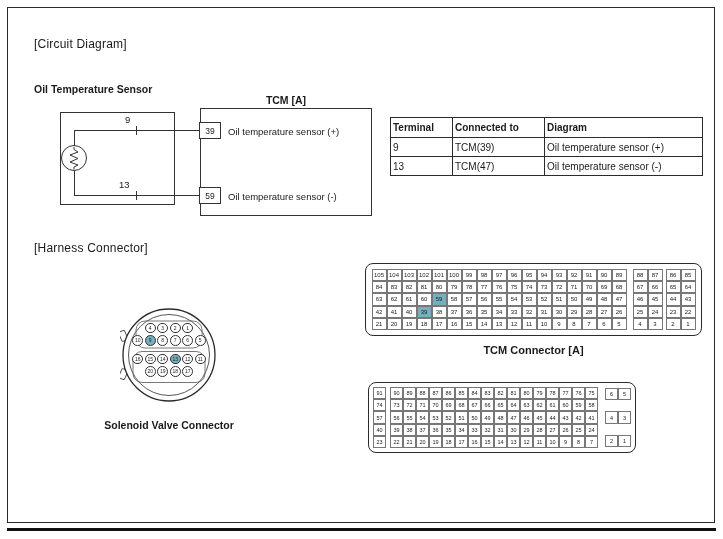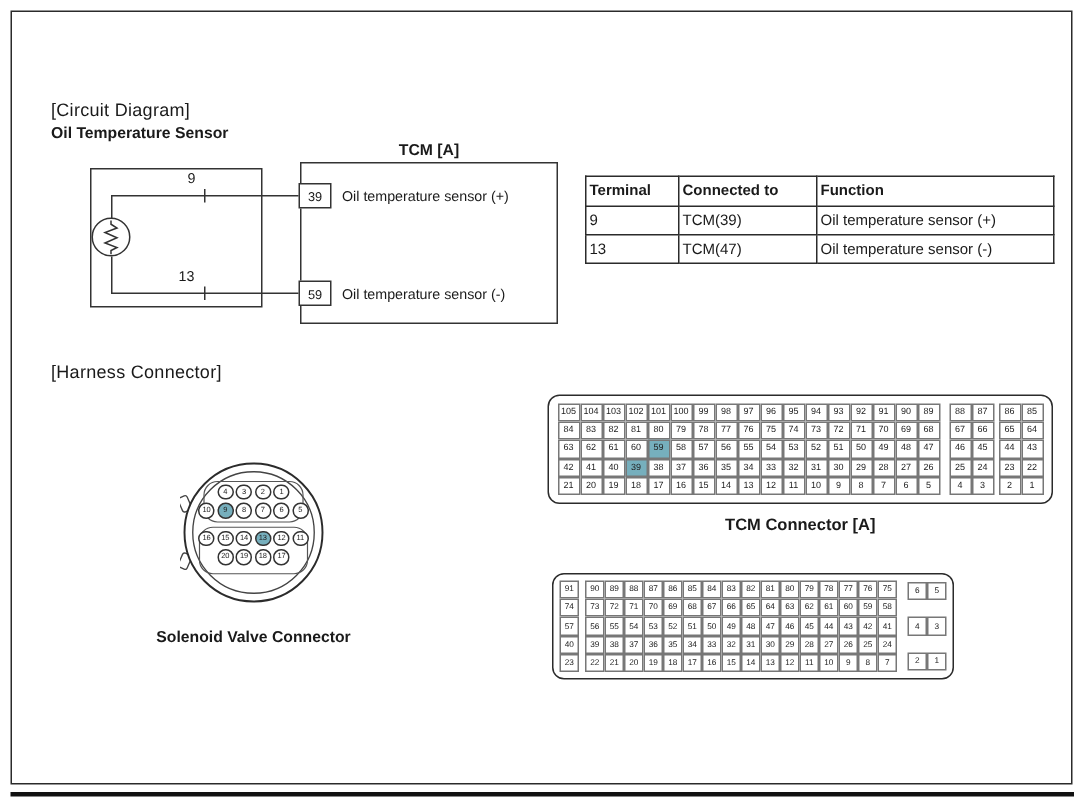--- a/index.html
+++ b/index.html
@@ -38,21 +38,21 @@
   .spin { position:absolute; width:10.8px; height:10.8px; border:1px solid #333; border-radius:50%;
           background:#fff; font-size:5px; display:flex; align-items:center; justify-content:center; color:#222; }
 </style>
 </head>
 <body>
 
 <div class="page">
   <div class="abs frame"></div>
   <div class="abs bottom-bar"></div>
 
-  <div class="abs section-title" style="left:34px;top:66px">[Circuit Diagram]</div>
+  <div class="abs section-title" style="left:34px;top:37px">[Circuit Diagram]</div>
   <div class="abs bold-label" style="left:34px;top:83px">Oil Temperature Sensor</div>
 
   <div class="abs box-outline" style="left:60px;top:112px;width:115px;height:93px"></div>
 
   <svg class="abs" style="left:58px;top:142px" width="33" height="33" viewBox="0 0 33 33">
     <circle cx="16" cy="16" r="12.5" fill="#fff" stroke="#333" stroke-width="1"></circle>
     <polyline points="16,5 16,7.5 20,10 12,13 20,16.5 12,20 20,23 16,25 16,27.5" fill="none" stroke="#333" stroke-width="1"></polyline>
   </svg>
 
   <div class="abs line" style="left:74px;top:130px;width:126px;height:1px"></div>
@@ -70,21 +70,21 @@
   <div class="abs pinbox" style="left:199px;top:122px;width:22px;height:17px">39</div>
   <div class="abs pinbox" style="left:199px;top:187px;width:22px;height:17px">59</div>
   <div class="abs func-label" style="left:228px;top:126px">Oil temperature sensor (+)</div>
   <div class="abs func-label" style="left:228px;top:191px">Oil temperature sensor (-)</div>
 
   <table class="abs conn" style="left:390px;top:117px">
     <tbody>
         <tr>
       <th style="width:62px">Terminal</th>
       <th style="width:92px">Connected to</th>
-      <th style="width:158px">Function</th>
+      <th style="width:158px">Diagram</th>
     </tr>
     <tr>
       <td>9</td>
       <td>TCM(39)</td>
       <td>Oil temperature sensor (+)</td>
     </tr>
     <tr>
       <td>13</td>
       <td>TCM(47)</td>
       <td>Oil temperature sensor (-)</td>

